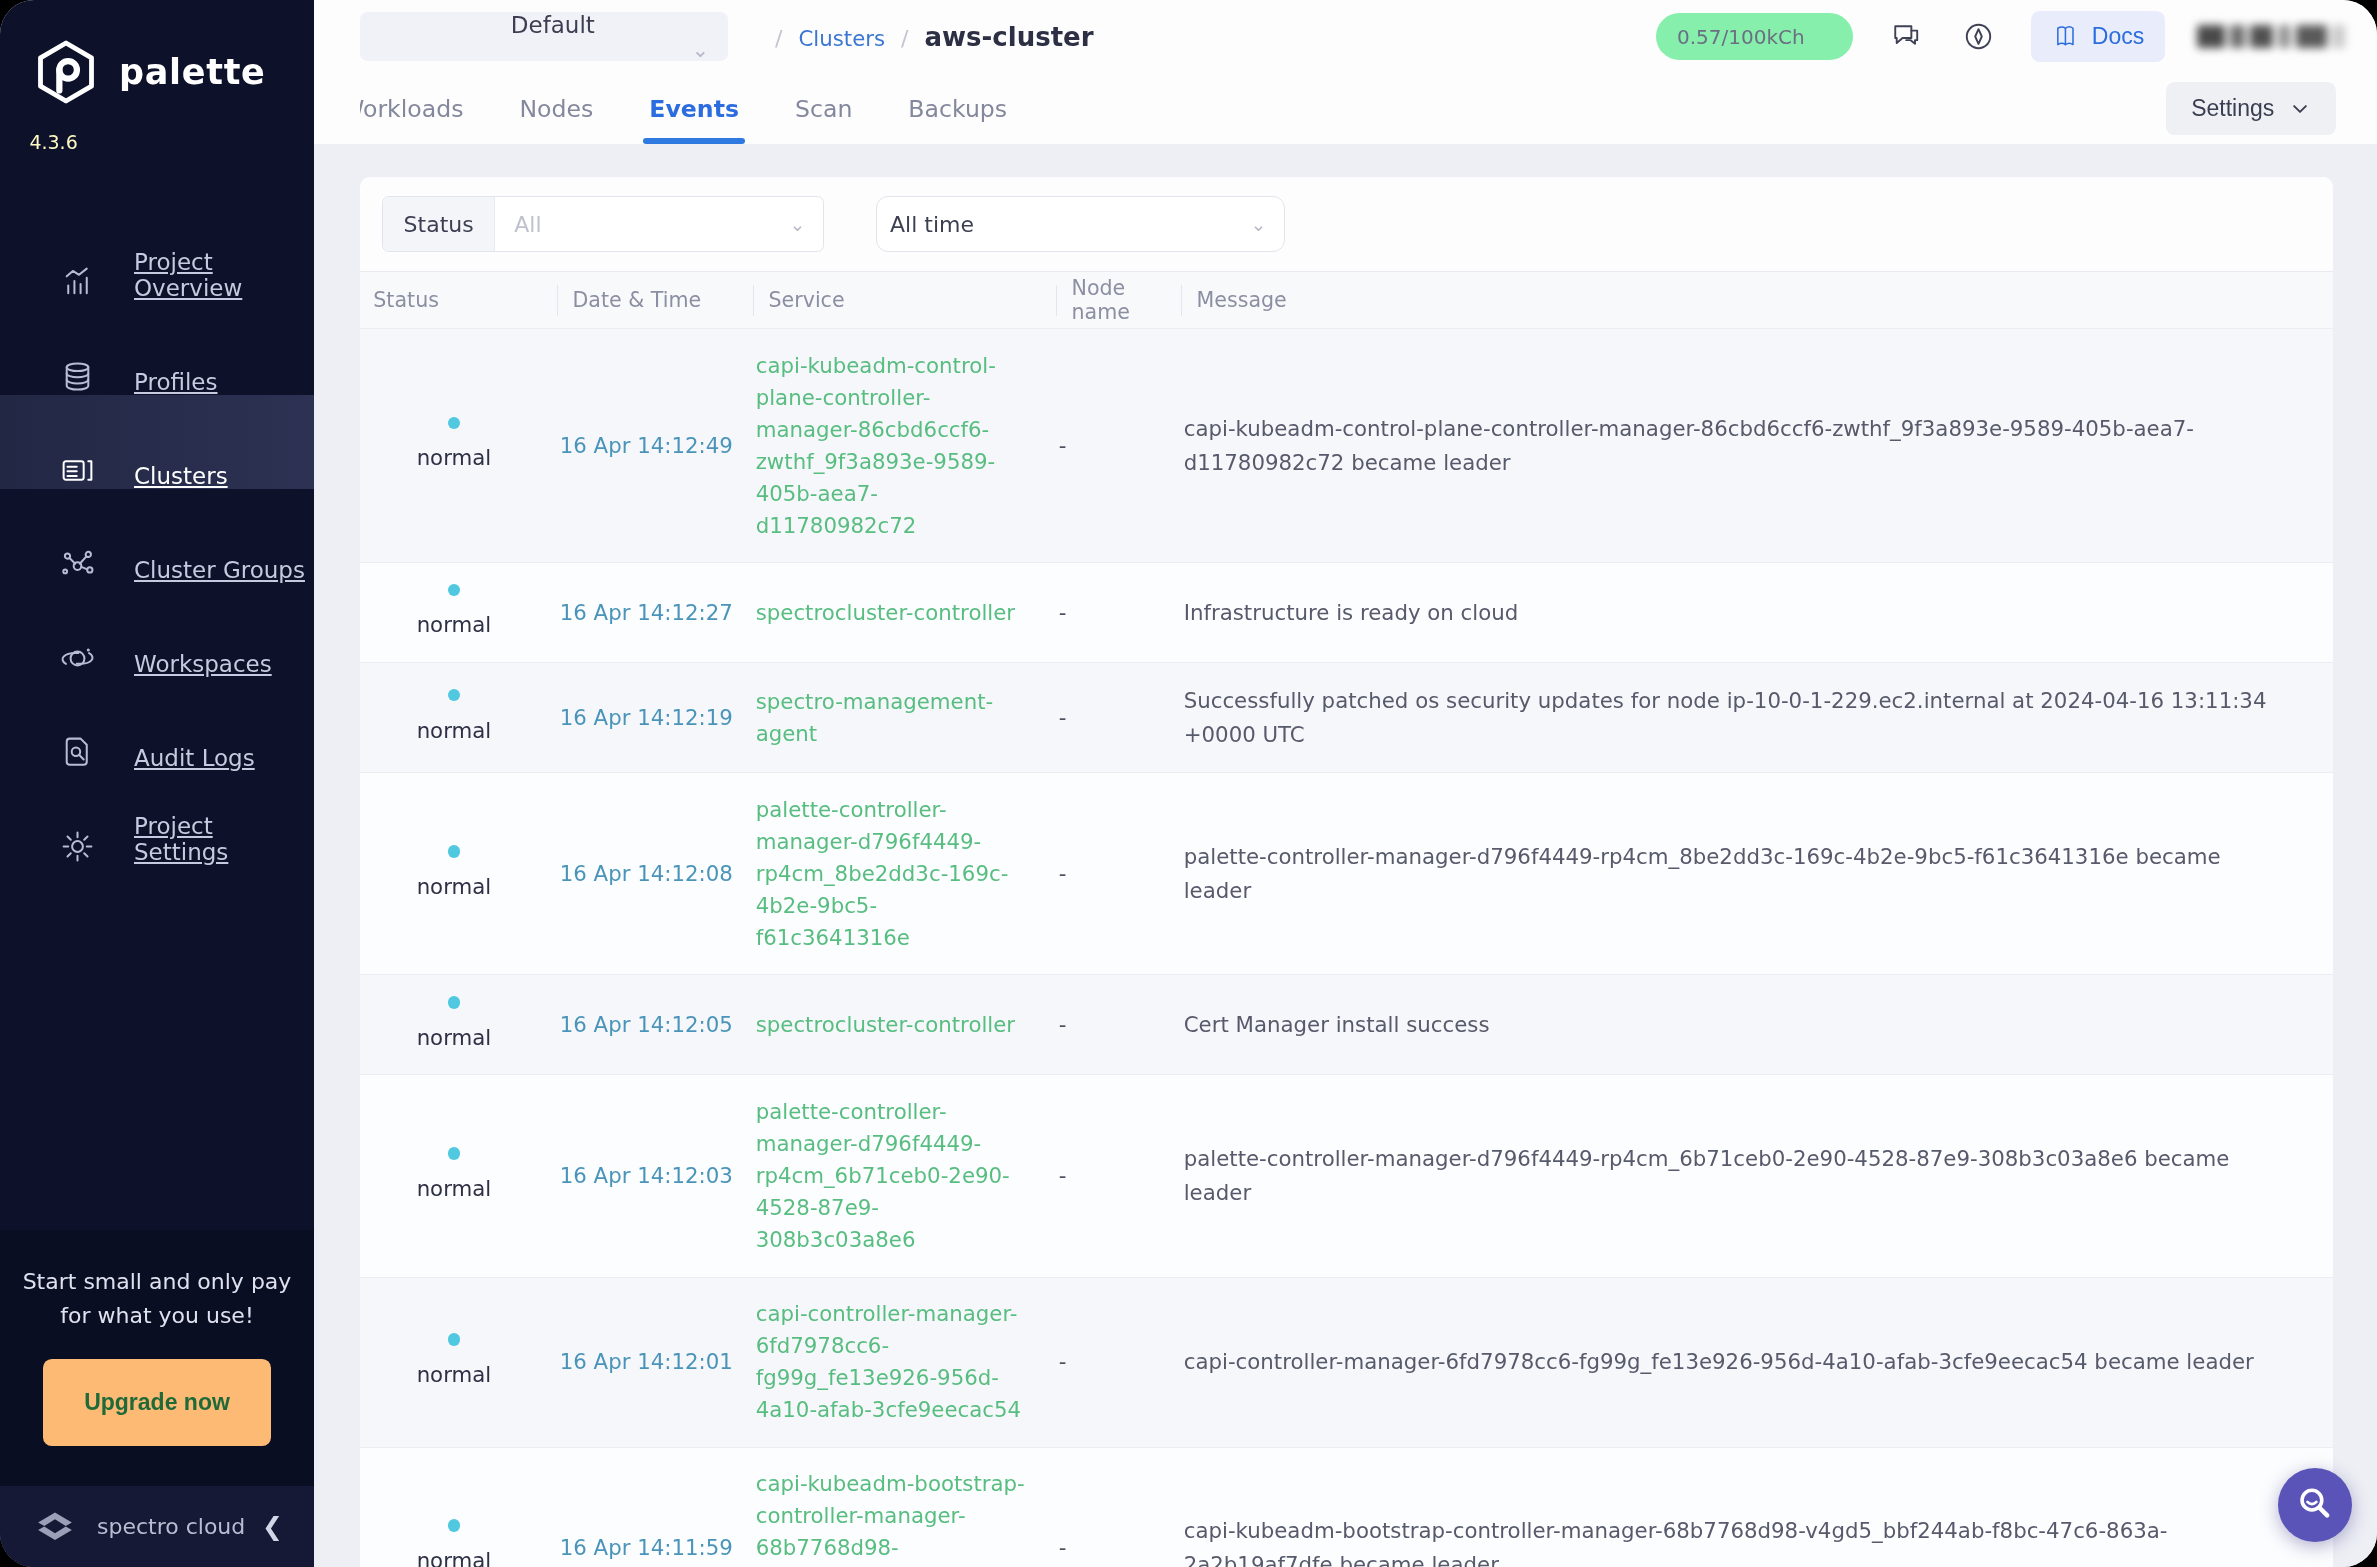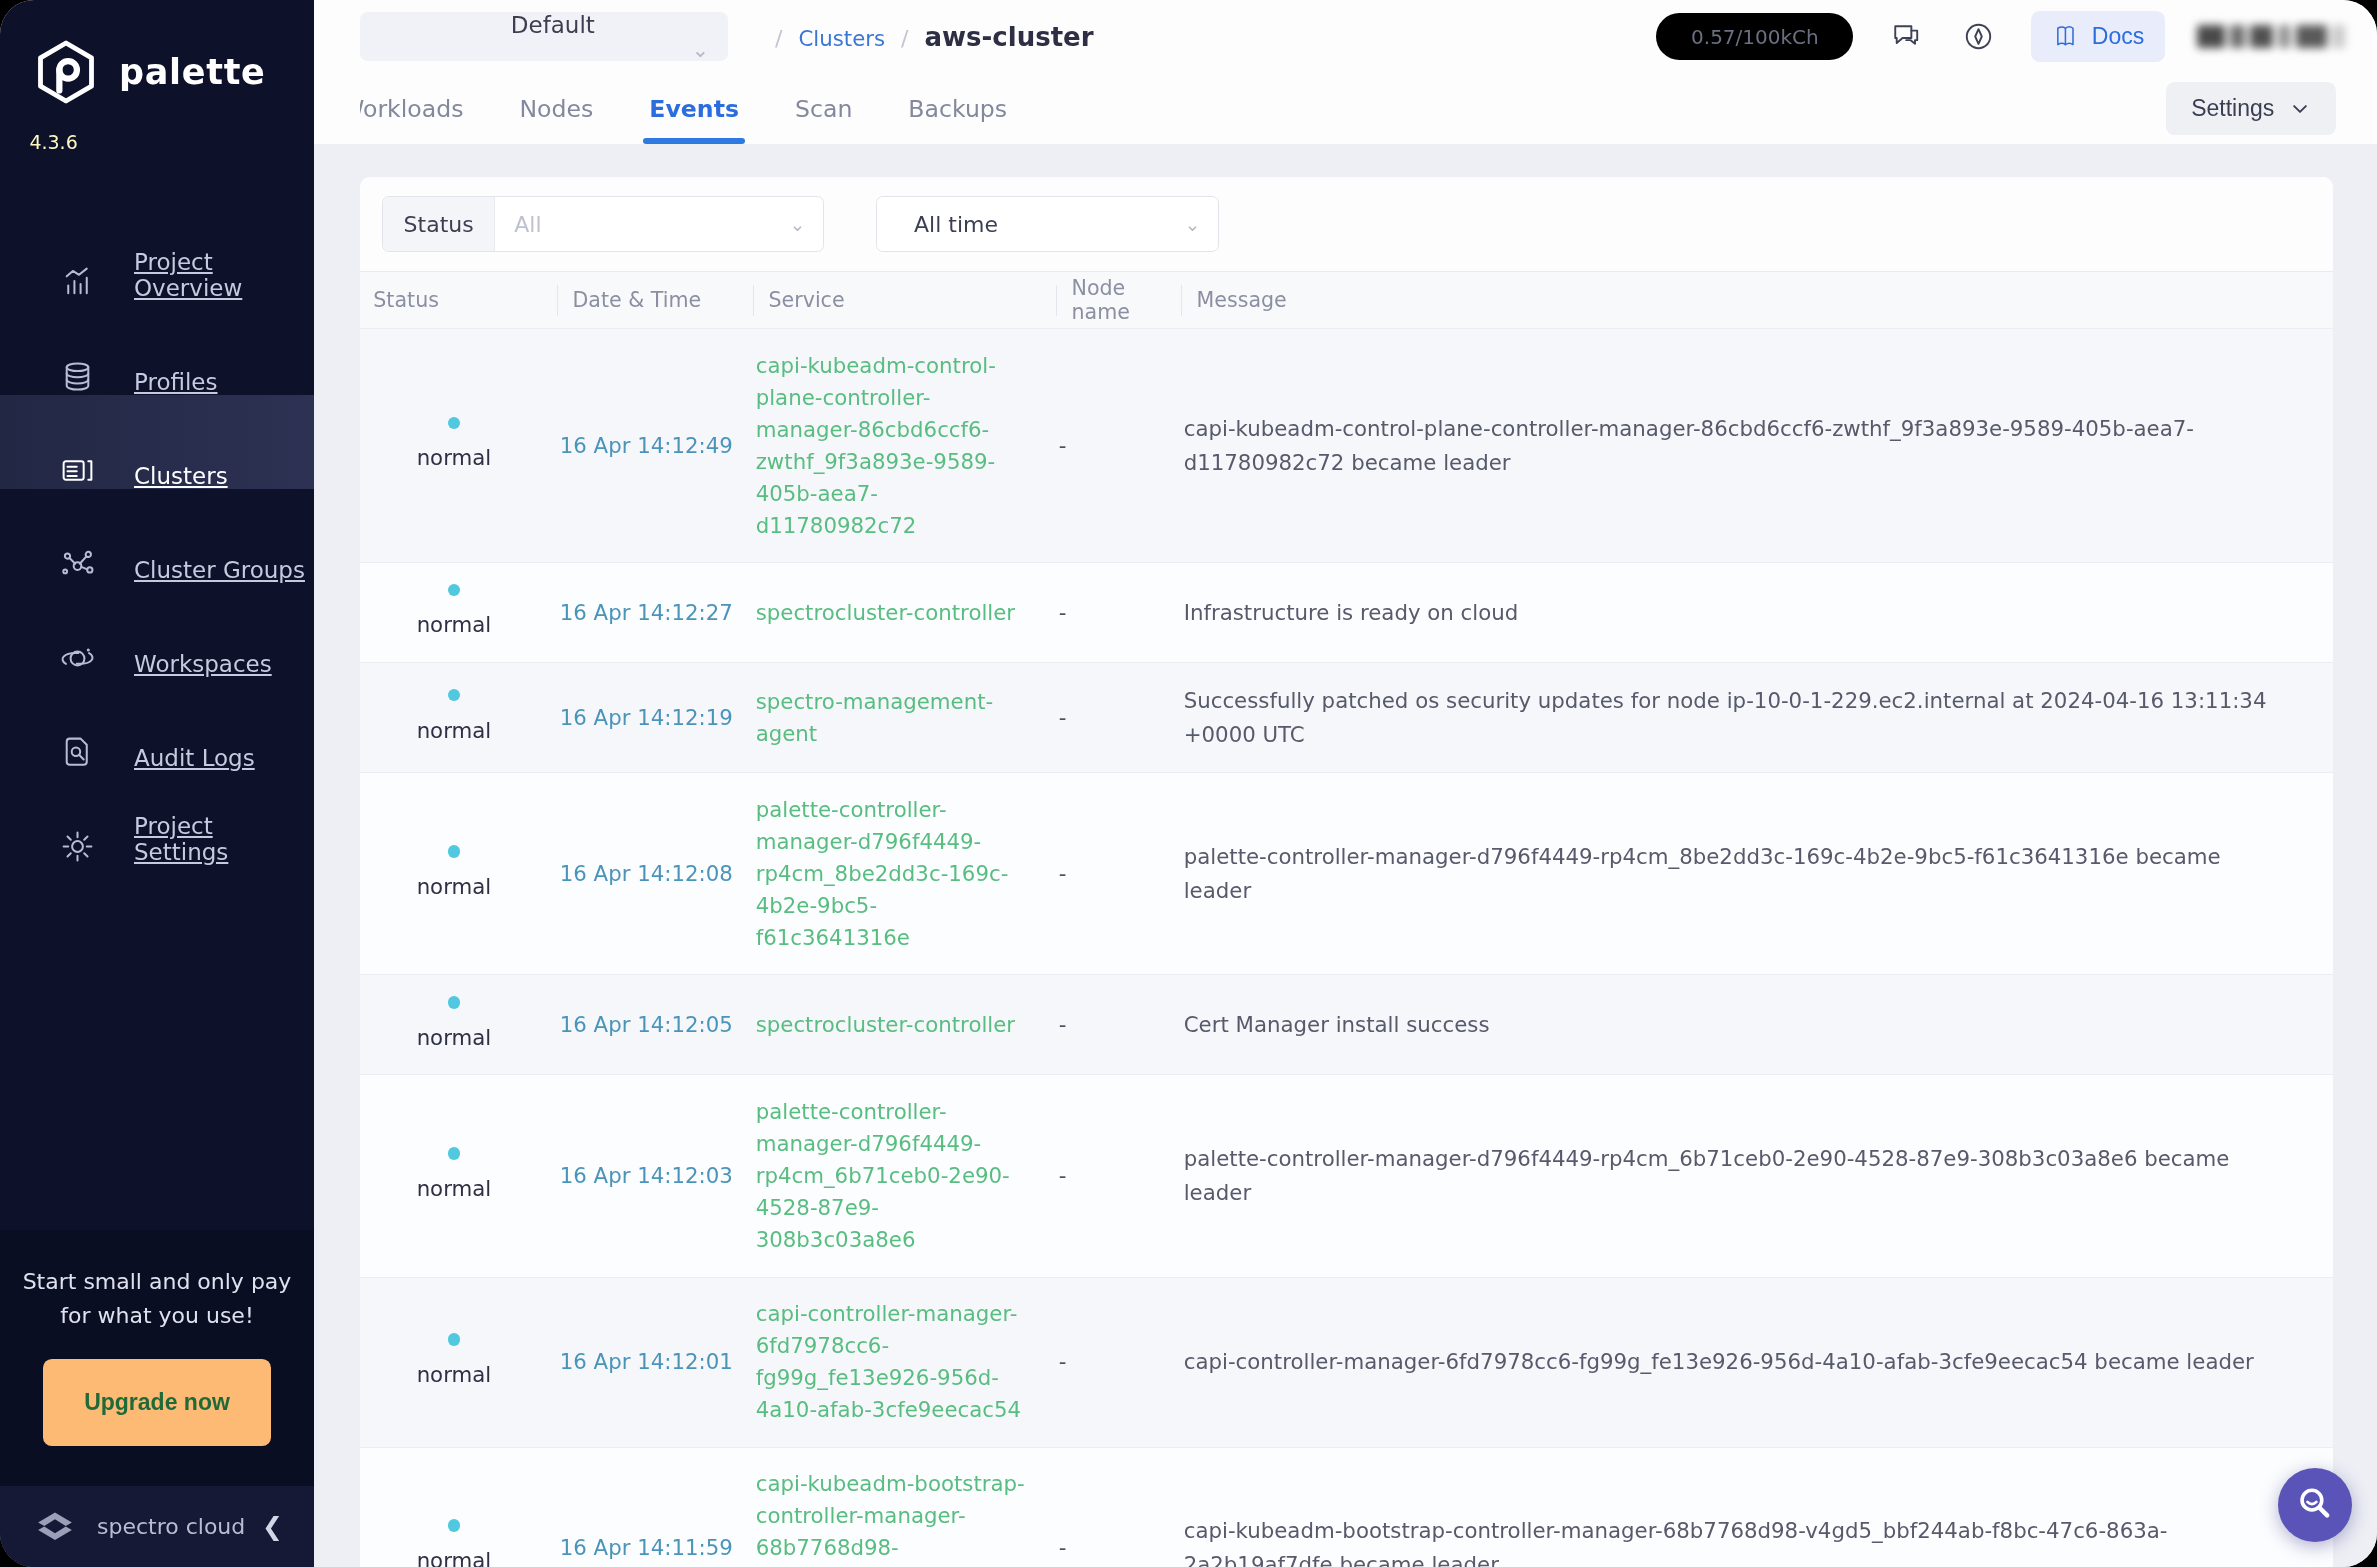--- a/index.html
+++ b/index.html
@@ -31,21 +31,21 @@
   .topbar { background:#fdfdfe; height:73px; display:flex; align-items:center; padding:0 32px 0 46px; }
   .proj-select { width:368px; height:49px; background:#f1f2f7; border-radius:7.4px; display:flex; align-items:center; padding:0 19px; cursor:pointer;flex-direction:column; }
   .proj-select svg { width:29.4px; height:29.4px; stroke:#585c70; }
   .proj-label { margin-left:17.7px; font-size:23px; color:#3c3f52; }
   .proj-chevron { margin-left:auto; color:#b6b9c8; font-size:20.6px; }
   .crumbs { display:flex; align-items:baseline; gap:16px; margin-left:47px; }
   .crumb-sep { color:#c2c5d2; font-size:22px; }
   .crumb-link { color:#3b77d2; font-size:21.3px; cursor:pointer; }
   .crumb-current { color:#2d3044; font-size:26px; font-weight:600; }
   .top-right { margin-left:auto; display:flex; align-items:center; gap:32px; }
-  .usage-pill { background:#000000; border-radius:735px; min-width:197px; text-align:center; padding:11.8px 20.6px; font-size:20px; color:#6b6f82; }
+  .usage-pill { background:#86efac; border-radius:735px; min-width:197px; text-align:left; padding:11.8px 20.6px; font-size:20px; color:#6b6f82; }
   .icon-btn { width:41px; height:41px; cursor:pointer; }
   .icon-btn svg { width:41px; height:41px; stroke:#3f4254; }
   .docs-btn { display:flex; align-items:center; gap:11.8px; background:#e9edfb; border:none; border-radius:8.8px; padding:11.8px 20.6px; cursor:pointer; }
   .docs-btn svg { width:28px; height:28px; stroke:#2b6cde; }
   .docs-label { color:#2b6cde; font-size:23px; }
   .user-redacted { display:flex; align-items:center; gap:5.2px; filter:blur(4.4px); }
   .user-redacted i { display:block; height:23.6px; border-radius:2.2px; }
 
   .tabsbar { background:#fdfdfe; height:71px; display:flex; align-items:center; padding-left:46px; }
   .tab { font-size:23.6px; color:#84889c; margin-right:56px; cursor:pointer; position:relative; height:71px; display:flex; align-items:center; }
@@ -57,21 +57,21 @@
   .settings-btn svg { width:22px; height:22px; stroke:#3a3e52; }
 
   .content { flex:1; background:#edeff5; padding:33px 44px 0 46px; min-height:0; }
   .card { background:#f8f9fb; border-radius:10.3px 10.3px 0 0; overflow:hidden; height:100%; display:flex; flex-direction:column; }
 
   .filterbar { background:#fdfdfe; border-bottom:0.7px solid #e8eaef; padding:19px 0 19px 22px; display:flex; align-items:center; gap:52px; }
   .status-filter { display:flex; align-items:center; border:0.7px solid #e2e4ec; border-radius:6.6px; overflow:hidden; width:442px; height:56px; background:#fff; cursor:pointer; }
   .status-filter .seg-label { background:#f4f5f9; border-right:0.7px solid #e8eaef; height:100%; display:flex; align-items:center; padding:0 20.6px; font-size:22px; color:#3c3f52; }
   .status-filter .seg-value { flex:1; padding-left:19px; font-size:22px; color:#bfc2ce; }
   .filter-chevron { color:#b6b9c6; font-size:19px; padding-right:17.7px; }
-  .time-filter { display:flex; align-items:center; border:0.7px solid #e2e4ec; border-radius:7px; width:343px; height:56px; background:#fff; padding-left:37px; font-size:22px; color:#3c3f52; cursor:pointer; }
+  .time-filter { display:flex; align-items:center; border:0.7px solid #e2e4ec; border-radius:12px; width:409px; height:56px; background:#fff; padding-left:13px; font-size:22px; color:#3c3f52; cursor:pointer; }
   .time-filter .filter-chevron { margin-left:auto; }
 
   .grid { display:grid; grid-template-columns:185px 196px 303px 125px 1fr; padding-left:11.8px; }
   .thead { height:56px; align-items:center; color:#8b8fa2; font-size:20.6px; }
   .thead .hcell { padding-left:14.7px; height:31px; display:flex; align-items:center; }
   .thead .hcell:first-child { padding-left:1.5px; }
   .thead .hcell + .hcell { border-left:0.7px solid #e4e6ee; }
 
   .tbody { overflow:hidden; flex:1; }
   .trow { border-top:0.7px solid #ececf2; align-items:center; padding:20.6px 0; }

